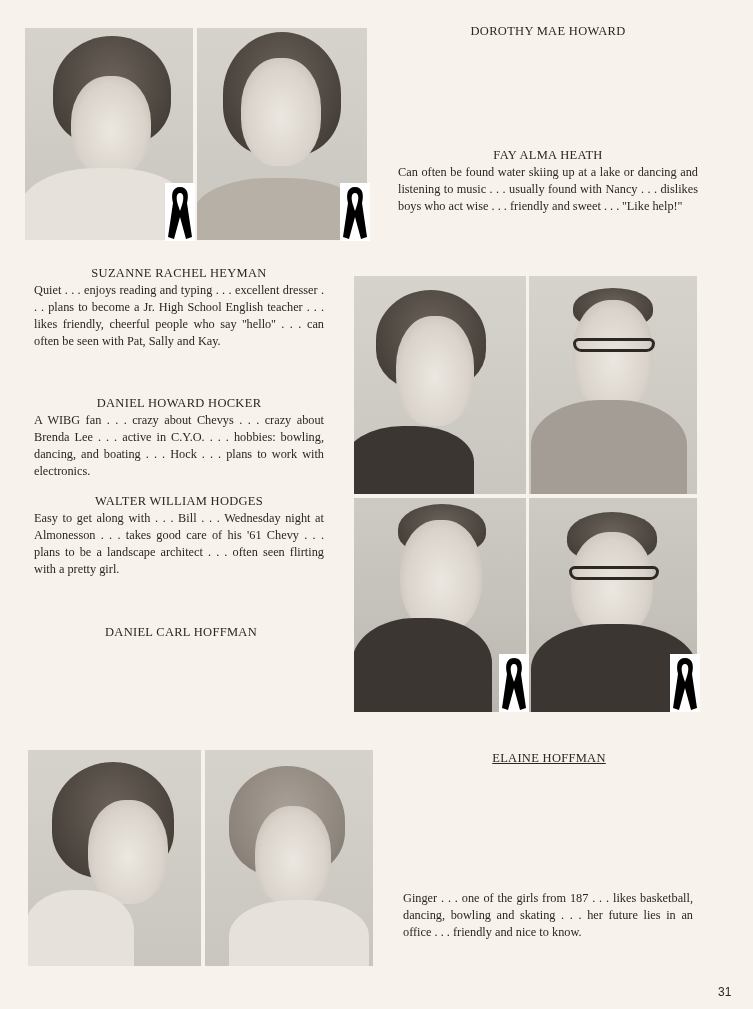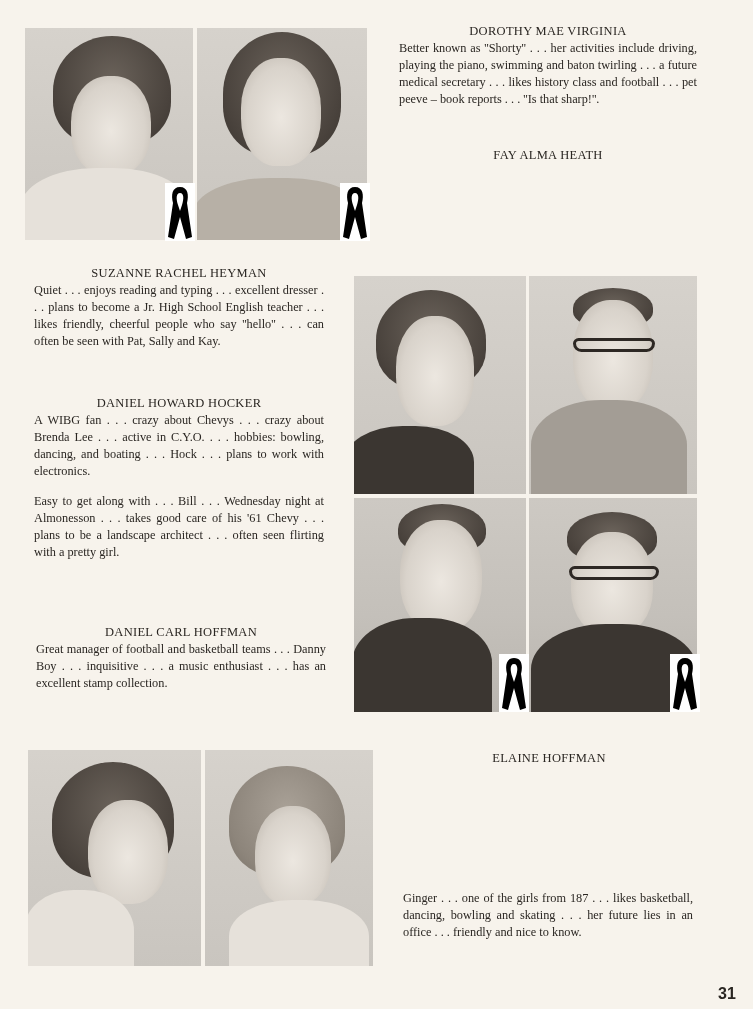--- a/index.html
+++ b/index.html
@@ -42,21 +42,21 @@
       text-align: center; font-size: 12.5px; letter-spacing: 0.3px;
       line-height: 16px; margin-bottom: 1px;
     }
     .bio-text {
       font-size: 12.3px; line-height: 17px; text-align: justify;
       text-align-last: left;
     }
     .page-number {
       position: absolute; left: 718px; top: 985px;
       font-family: "Liberation Sans", "DejaVu Sans", sans-serif;
-      font-size: 16px; font-weight: bold; color: #2a2622;
+      font-size: 12px; font-weight: normal; color: #2a2622;
     }
   </style>
 </head>
 <body>
 
 <div class="photo" style="left:25px; top:28px; width:168px; height:212px;">
   <div class="hair" style="left:28px; top:8px; width:118px; height:110px;"></div>
   <div class="head" style="left:46px; top:48px; width:80px; height:100px;"></div>
   <div class="body-shape body-light" style="left:-5px; top:140px; width:170px; height:90px;"></div>
 </div>
@@ -115,48 +115,48 @@
   <div class="head" style="left:60px; top:50px; width:80px; height:104px;"></div>
   <div class="body-shape body-light" style="left:-4px; top:140px; width:110px; height:90px;"></div>
 </div>
 <div class="photo" style="left:205px; top:750px; width:168px; height:216px;">
   <div class="hair light" style="left:24px; top:16px; width:116px; height:110px;"></div>
   <div class="head" style="left:50px; top:56px; width:76px; height:100px;"></div>
   <div class="body-shape body-light" style="left:24px; top:150px; width:140px; height:80px;"></div>
 </div>
 
 <div class="bio" style="left:399px; top:23px; width:298px;">
-  <div class="bio-name">DOROTHY MAE VIRGINIA</div>
-  <div class="bio-text">Better known as ''Shorty'' . . . her activities include driving, playing the piano, swimming and baton twirling . . . a future medical secretary . . . likes history class and football . . . pet peeve – book reports . . . ''Is that sharp!''.</div>
+  <div class="bio-name">DOROTHY MAE HOWARD</div>
 </div>
 
 <div class="bio" style="left:398px; top:147px; width:300px;">
   <div class="bio-name">FAY ALMA HEATH</div>
+  <div class="bio-text">Can often be found water skiing up at a lake or dancing and listening to music . . . usually found with Nancy . . . dislikes boys who act wise . . . friendly and sweet . . . ''Like help!''</div>
 </div>
 
 <div class="bio" style="left:34px; top:265px; width:290px;">
   <div class="bio-name">SUZANNE RACHEL HEYMAN</div>
   <div class="bio-text">Quiet . . . enjoys reading and typing . . . excellent dresser . . . plans to become a Jr. High School English teacher . . . likes friendly, cheerful people who say ''hello'' . . . can often be seen with Pat, Sally and Kay.</div>
 </div>
 
 <div class="bio" style="left:34px; top:395px; width:290px;">
   <div class="bio-name">DANIEL HOWARD HOCKER</div>
   <div class="bio-text">A WIBG fan . . . crazy about Chevys . . . crazy about Brenda Lee . . . active in C.Y.O. . . . hobbies: bowling, dancing, and boating . . . Hock . . . plans to work with electronics.</div>
 </div>
 
 <div class="bio" style="left:34px; top:493px; width:290px;">
+  <div class="bio-name">WALTER WILLIAM HODGES</div>
   <div class="bio-text">Easy to get along with . . . Bill . . . Wednesday night at Almonesson . . . takes good care of his '61 Chevy . . . plans to be a landscape architect . . . often seen flirting with a pretty girl.</div>
 </div>
 
 <div class="bio" style="left:36px; top:624px; width:290px;">
   <div class="bio-name">DANIEL CARL HOFFMAN</div>
-  <div class="bio-text">Great manager of football and basketball teams . . . Danny Boy . . . inquisitive . . . a music enthusiast . . . has an excellent stamp collection.</div>
 </div>
 
-<div class="bio" style="left:404px; top:750px; width:290px;">
+<div class="bio" style="left:404px; top:750px; width:290px;text-decoration:underline;">
   <div class="bio-name">ELAINE HOFFMAN</div>
 </div>
 
 <div class="bio" style="left:403px; top:890px; width:290px;">
   <div class="bio-text">Ginger . . . one of the girls from 187 . . . likes basketball, dancing, bowling and skating . . . her future lies in an office . . . friendly and nice to know.</div>
 </div>
 
 <div class="page-number">31</div>
 
 </body></html>

